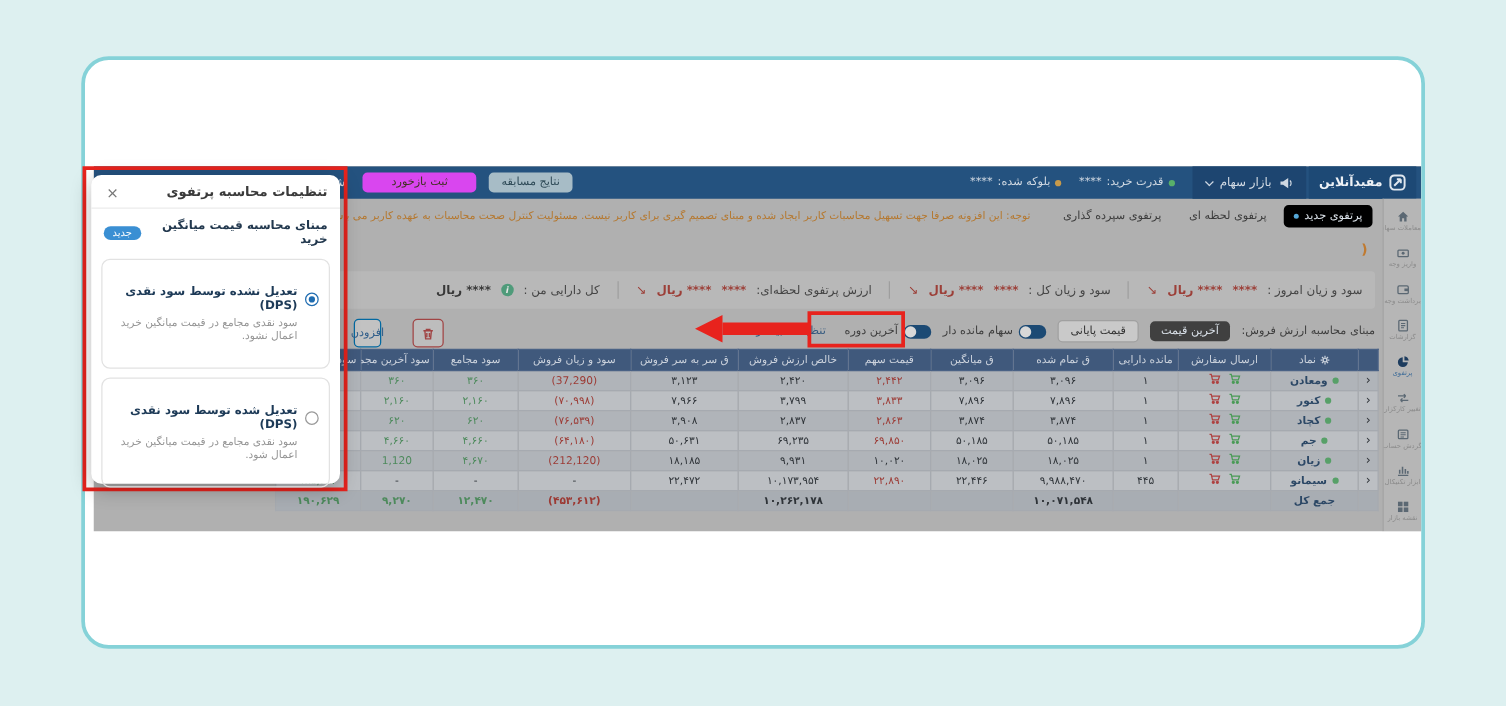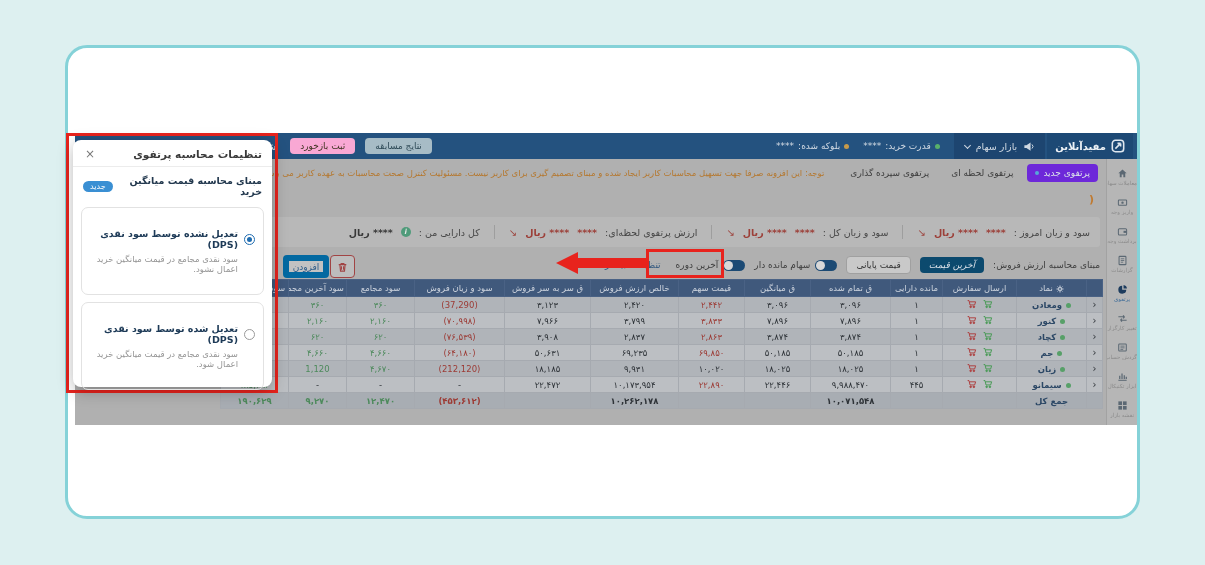--- a/index.html
+++ b/index.html
@@ -13,56 +13,56 @@
             align-items:center; color:#d3dbe4; font-size:9.5px; padding-right:4px; }
   .brand { display:flex; align-items:center; gap:5px; background:#1d4975; height:26px; padding:0 8px; color:#eef2f6; font-weight:bold; font-size:10px; }
   .brand svg { display:block; }
   .market-seg { display:flex; align-items:center; gap:6px; background:#1d4570; height:26px; padding:0 11px; margin-right:2px; }
   .chev-down { width:5px; height:5px; border-left:1.4px solid #cfd8e2; border-bottom:1.4px solid #cfd8e2; transform:rotate(-45deg); margin-top:-2px; }
   .nb-group { display:flex; align-items:center; gap:4px; margin-right:14px; font-size:9px; white-space:nowrap; }
   .dot { width:5px; height:5px; border-radius:50%; display:inline-block; }
   .dot-green { background:#58b06a; } .dot-orange { background:#c79a4a; }
   .nb-spacer { flex:1; }
   .btn-teal { background:#a7bcc6; color:#2f4b58; border:none; border-radius:4px; padding:3px 10px; font-size:9px; margin-left:10px; font-family:inherit; }
-  .btn-tan  { background:#f9a8d4; color:#3f3320; border:none; border-radius:4px; padding:3px 10px; font-size:9px; margin-left:14px; font-family:inherit; }
+  .btn-tan  { background:#d946ef; color:#3f3320; border:none; border-radius:4px; padding:3px 23px; font-size:9px; margin-left:14px; font-family:inherit; }
   .idx-label { font-size:9.5px; color:#d9e0e8; margin-left:6px; }
   .idx-badge { background:#b2453c; color:#efe3e1; border-radius:3px; padding:1px 6px; font-size:9px; margin-left:6px; }
   .idx-value { color:#e9eef3; font-weight:bold; font-size:9.5px; margin-left:10px; }
   
   .tabrow { position:absolute; top:26px; right:31px; left:0; height:28px; display:flex; direction:rtl; align-items:center;
             padding-right:8px; gap:6px; font-size:9px; overflow:hidden; white-space:nowrap; }
   .tab { color:#3c3c3c; padding:4px 8px; border-radius:4px; }
-  .tab.active { background:#6d28d9; color:#dce3ea; display:flex; align-items:center; gap:4px; }
+  .tab.active { background:#000000; color:#dce3ea; display:flex; align-items:center; gap:4px; }
   .tab-dot { width:4px; height:4px; border-radius:50%; background:#55a8d8; display:inline-block; }
   .addon-warning { color:#b5782f; font-size:8.5px; margin-right:12px; overflow:hidden; }
   
   .noticerow { position:absolute; top:54px; right:31px; left:0; height:24px; display:flex; direction:rtl; align-items:center;
                padding-right:12px; gap:6px; font-size:9px; color:#4a4a4a; }
   .bracket { color:#c07a30; font-weight:bold; font-size:11px; }
   
   .summary { position:absolute; top:84px; right:37px; left:6px; height:30px; background:#b8b8b8; border-radius:3px;
              display:flex; direction:rtl; align-items:center; padding:0 10px; font-size:9.5px; color:#454545; }
   .sgroup { display:flex; align-items:center; gap:8px; white-space:nowrap; }
   .sdiv { width:1px; height:14px; background:#9e9e9e; margin:0 14px; }
   .rv { color:#9c3f38; font-weight:bold; }
   .dv { color:#383838; font-weight:bold; }
   .trend { color:#9c3f38; font-size:10px; }
   .info-i { width:10px; height:10px; border-radius:50%; background:#4f9b7a; color:#e8e8e8; font-size:7px; display:inline-flex;
             align-items:center; justify-content:center; font-style:italic; font-weight:bold; }
   
   .controls { position:absolute; top:119px; right:37px; height:26px; display:flex; direction:rtl; align-items:center; gap:9px;
               font-size:9px; color:#3e3e3e; white-space:nowrap; }
   .segbtn { padding:3px 9px; border-radius:4px; }
-  .segbtn.on { background:#0c4a6e; color:#d9e0e8;font-style:italic; }
+  .segbtn.on { background:#404040; color:#d9e0e8; }
   .segbtn.off { background:#c9c9c9; color:#333; border:1px solid #a0a0a0; }
   .tgl-group { display:flex; align-items:center; gap:5px; }
   .tgl { position:relative; width:22px; height:11px; background:#1c4a74; border-radius:6px; direction:ltr; }
   .tgl .knob { position:absolute; left:1px; top:1px; width:9px; height:9px; border-radius:50%; background:#d8d8d8; }
   .more-settings { color:#33597f; padding:3px 6px; }
-  .add-btn { position:absolute; left:208px; top:122px; width:46px; height:23px; background:#c2c2c2; border:6px solid #0369a1;
+  .add-btn { position:absolute; left:208px; top:122px; width:22px; height:23px; background:#c2c2c2; border:1px solid #0369a1;
              border-radius:4px; color:#2f5d8a; font-size:9px; display:flex; align-items:center; justify-content:center; }
   .trash-btn { position:absolute; left:255px; top:122px; width:25px; height:23px; background:#bdbdbd; border:1px solid #a14444;
                border-radius:4px; color:#a14444; display:flex; align-items:center; justify-content:center; }
   
   .ptable { position:absolute; top:146px; right:34px; width:880px; border-collapse:collapse; direction:rtl;
             table-layout:fixed; font-size:8.5px; }
   .ptable th { background:#40597c; color:#ccd3dd; font-weight:normal; height:17px; padding:0 2px; border:1px solid #4a6285;
                white-space:nowrap; overflow:hidden; }
   .ptable td { height:16px; text-align:center; color:#2e3338; padding:0 2px; white-space:nowrap; overflow:hidden;
                border:1px solid #a6aab0; }

